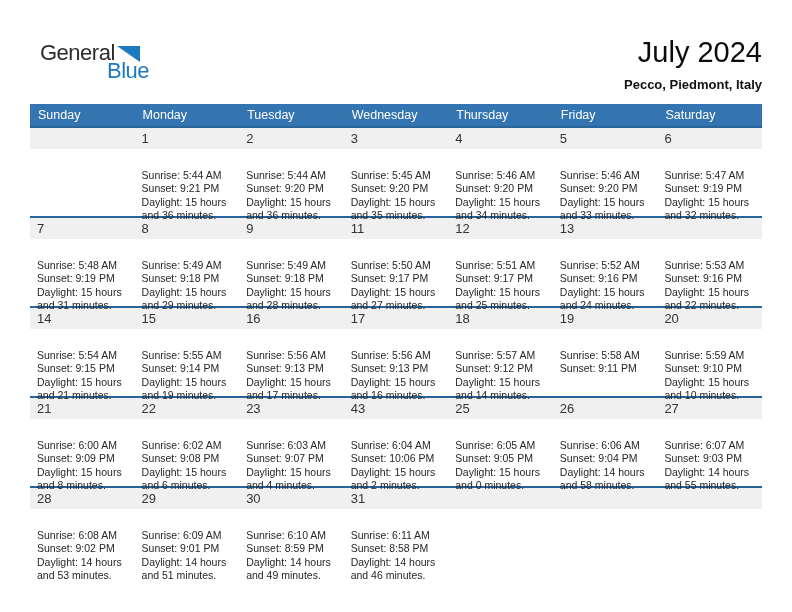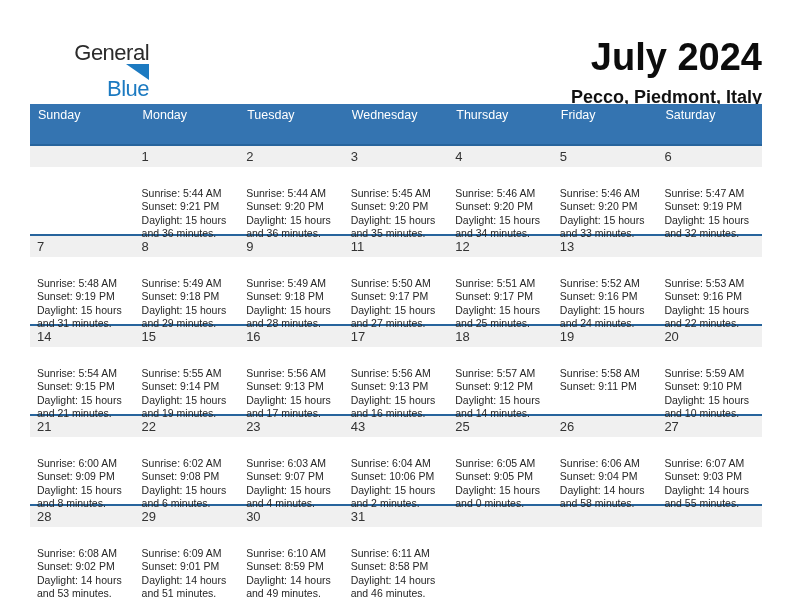--- a/index.html
+++ b/index.html
@@ -12,40 +12,40 @@
   html,body{background:#fff;}
   body{
     width:792px;height:612px;
     font-family:"Liberation Sans", sans-serif;
     position:relative;overflow:hidden;
   }
   .page{position:absolute;inset:0;background:#fff;}
 
   
   .logo{position:absolute;left:40px;top:42px;line-height:1;}
-  .logo-top{display:flex;align-items:flex-end;flex-direction:column;}
+  .logo-top{display:flex;align-items:flex-end;}
   .logo-word1{font-size:22px;color:#2b2b2b;letter-spacing:-0.5px;}
   .logo-triangle{
     width:0;height:0;margin-left:2px;margin-bottom:2px;
     border-top:16px solid var(--logo-blue);
     border-left:23px solid transparent;
   }
   .logo-word2{
     font-size:22px;color:var(--logo-blue);letter-spacing:-0.5px;
     margin-left:67px;margin-top:-4px;
   }
 
   
   .title-block{position:absolute;top:36px;right:30px;text-align:right;}
-  .month-title{font-size:38px;font-weight:700;color:#0c0c0c;}
-  .location{font-size:18px;font-weight:700;color:#111;margin-top:8px;}
+  .month-title{font-size:29px;font-weight:400;color:#0c0c0c;}
+  .location{font-size:13px;font-weight:700;color:#111;margin-top:8px;}
 
   
   .calendar{position:absolute;left:30px;top:104px;width:732px;}
-  .weekday-row{display:flex;background:var(--header-bg);height:40px;}
+  .weekday-row{display:flex;background:var(--header-bg);height:22px;}
   .weekday-cell{
     width:14.2857%;color:#fff;font-size:12.5px;
     line-height:22px;padding-left:8px;
     white-space:nowrap;overflow:hidden;
   }
   .week-row{border-top:2px solid var(--divider);height:90px;}
   .band{display:flex;background:var(--band-bg);height:21px;}
   .band-cell{
     width:14.2857%;font-size:13px;color:#333;
     padding:3px 0 0 7px;

